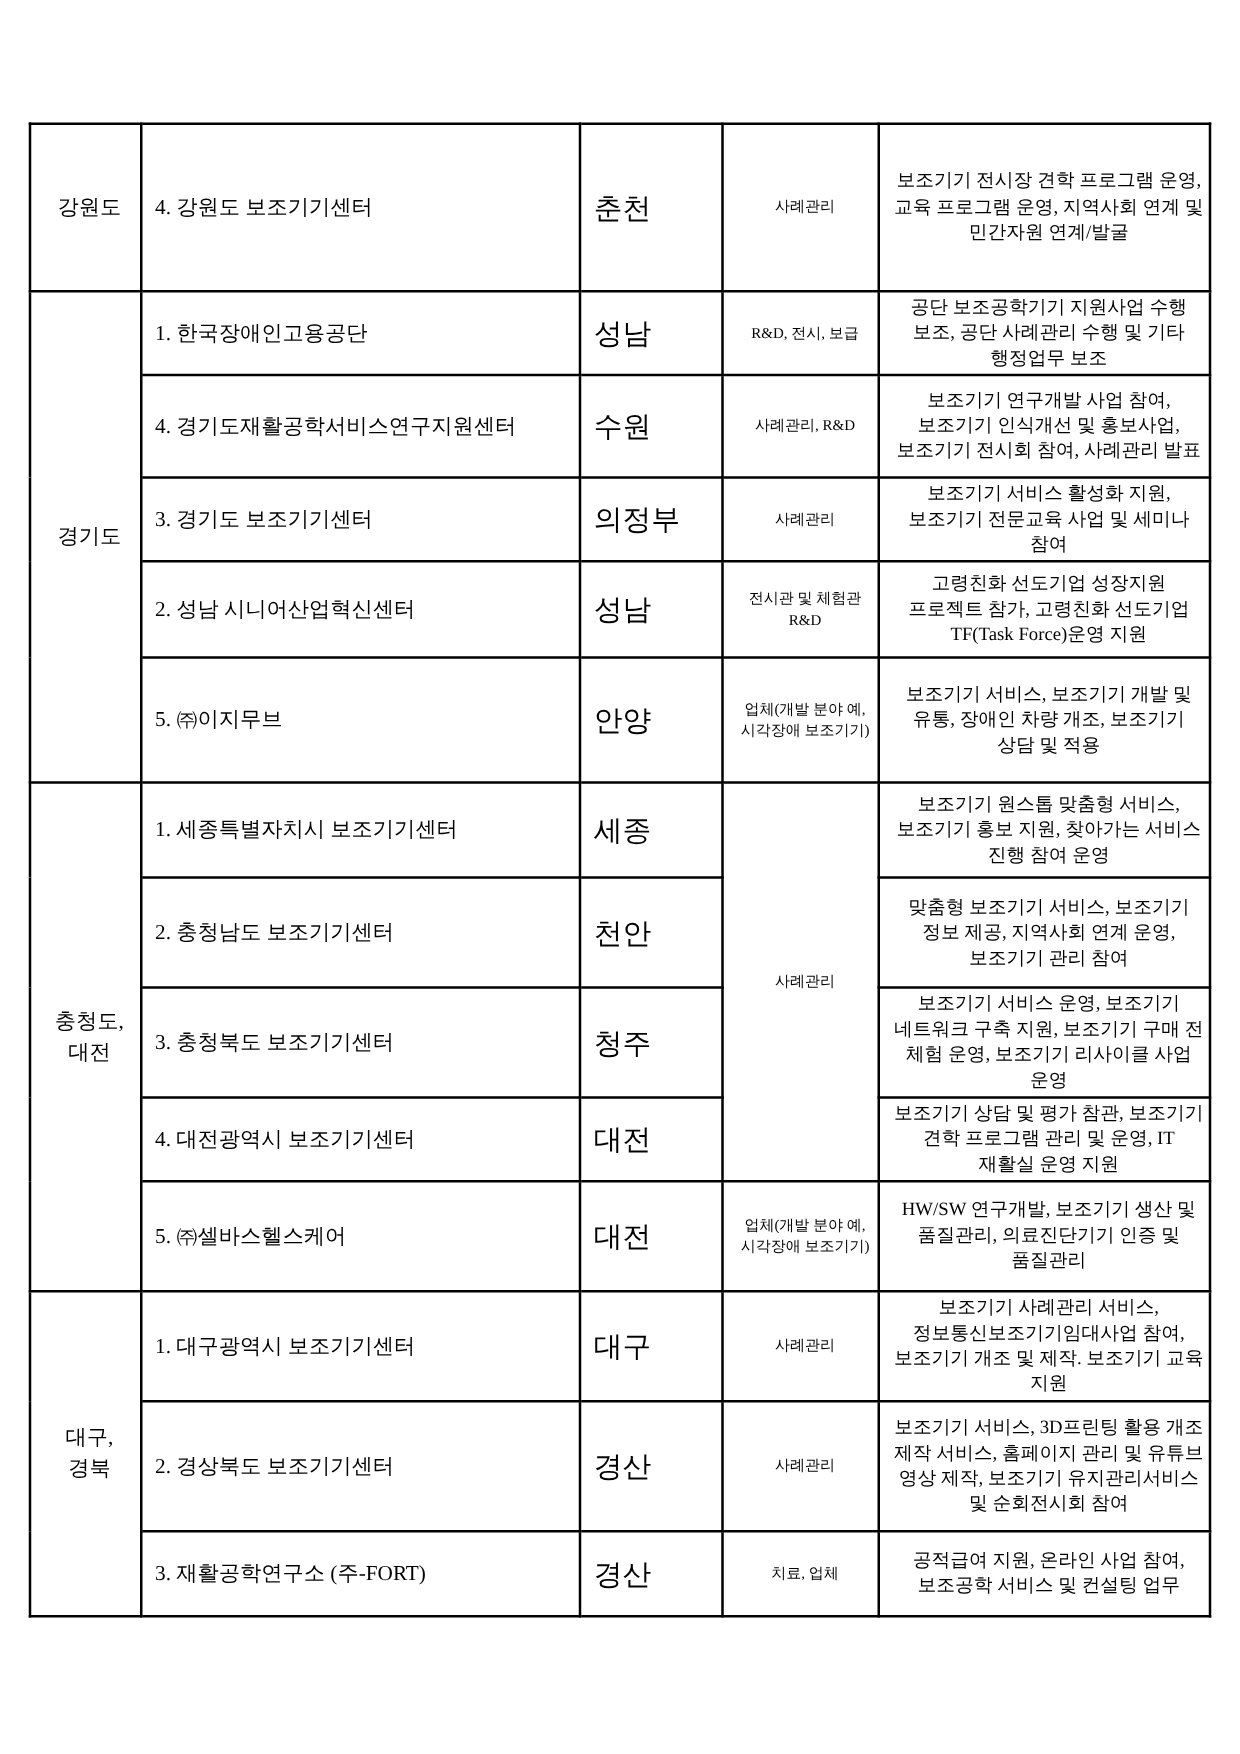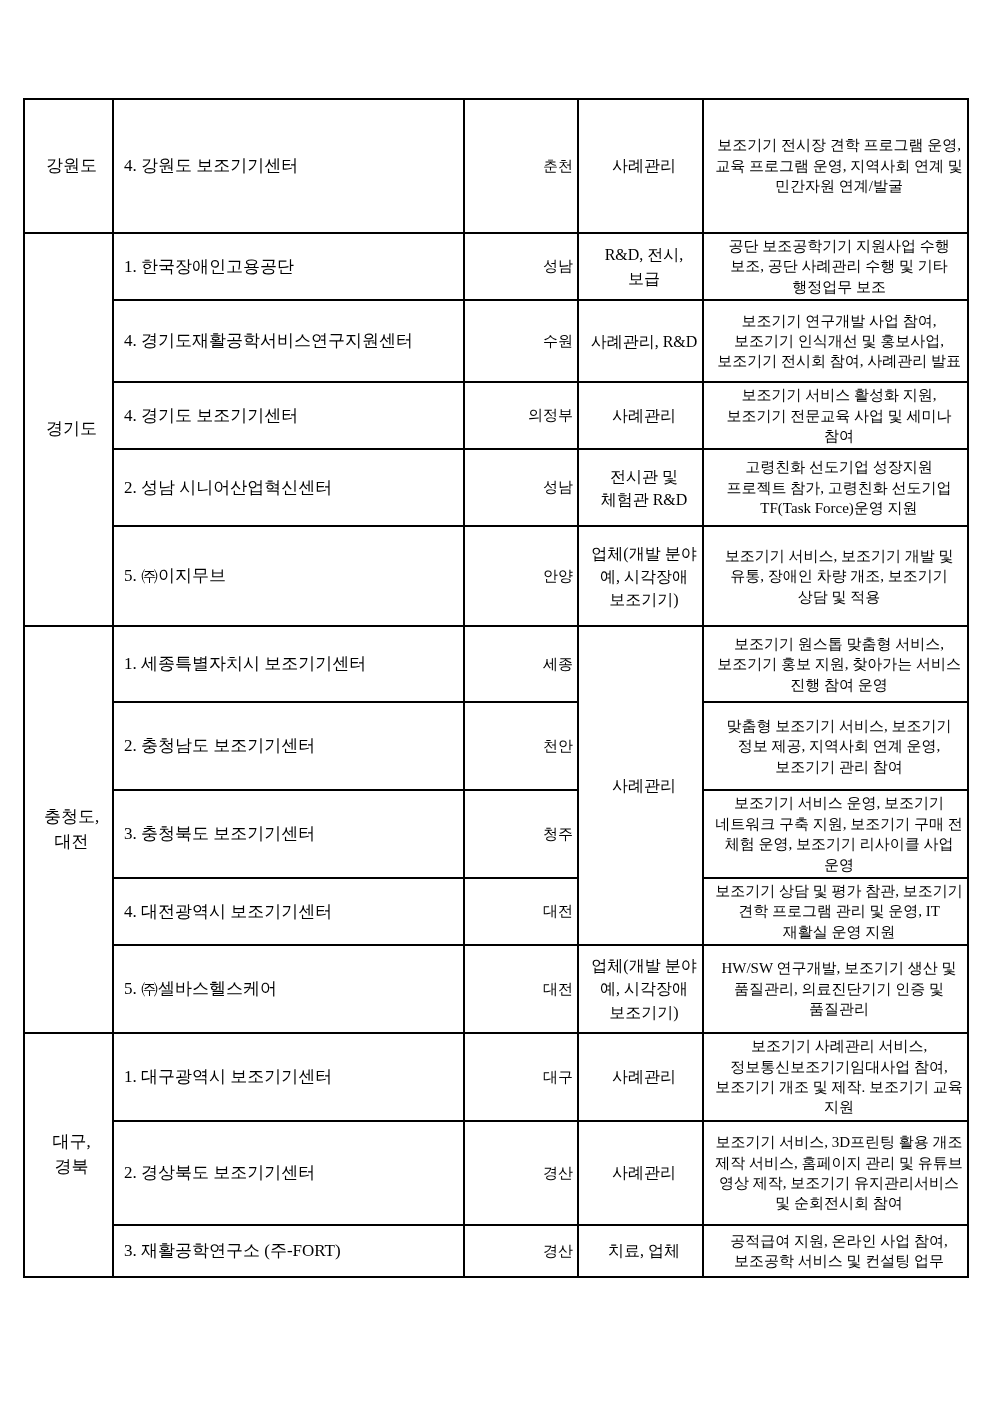--- a/index.html
+++ b/index.html
@@ -38,27 +38,27 @@
     padding: 2px 4px;
   }
   td.name-cell {
     text-align: left;
     font-size: 17px;
     line-height: 1.4;
     padding: 2px 4px 2px 5px;
     margin-left: 14px;
   }
   td.city-cell {
-    text-align: right;
-    font-size: 15px;
+    text-align: left;
+    font-size: 23px;
     padding: 2px 4px;
   }
   td.category-cell {
     text-align: center;
-    font-size: 16px;
+    font-size: 12px;
     line-height: 1.45;
     padding: 2px 3px;
   }
   td.desc-cell {
     text-align: center;
     font-size: 15px;
     line-height: 1.36;
     padding: 2px 3px;
   }
 </style>
@@ -91,21 +91,21 @@
         <td class="category-cell">R&amp;D, 전시, 보급</td>
         <td class="desc-cell">공단 보조공학기기 지원사업 수행 보조, 공단 사례관리 수행 및 기타 행정업무 보조</td>
       </tr>
       <tr style="height:82px">
         <td class="name-cell">4. 경기도재활공학서비스연구지원센터</td>
         <td class="city-cell">수원</td>
         <td class="category-cell">사례관리, R&amp;D</td>
         <td class="desc-cell">보조기기 연구개발 사업 참여, 보조기기 인식개선 및 홍보사업, 보조기기 전시회 참여, 사례관리 발표</td>
       </tr>
       <tr style="height:65px">
-        <td class="name-cell">4. 경기도 보조기기센터</td>
+        <td class="name-cell">3. 경기도 보조기기센터</td>
         <td class="city-cell">의정부</td>
         <td class="category-cell">사례관리</td>
         <td class="desc-cell">보조기기 서비스 활성화 지원, 보조기기 전문교육 사업 및 세미나 참여</td>
       </tr>
       <tr style="height:77px">
         <td class="name-cell">2. 성남 시니어산업혁신센터</td>
         <td class="city-cell">성남</td>
         <td class="category-cell">전시관 및 체험관 R&amp;D</td>
         <td class="desc-cell">고령친화 선도기업 성장지원 프로젝트 참가, 고령친화 선도기업 TF(Task Force)운영 지원</td>
       </tr>
@@ -151,21 +151,21 @@
         <td class="city-cell">대구</td>
         <td class="category-cell">사례관리</td>
         <td class="desc-cell">보조기기 사례관리 서비스, 정보통신보조기기임대사업 참여, 보조기기 개조 및 제작. 보조기기 교육 지원</td>
       </tr>
       <tr style="height:104px">
         <td class="name-cell">2. 경상북도 보조기기센터</td>
         <td class="city-cell">경산</td>
         <td class="category-cell">사례관리</td>
         <td class="desc-cell">보조기기 서비스, 3D프린팅 활용 개조 제작 서비스, 홈페이지 관리 및 유튜브 영상 제작, 보조기기 유지관리서비스 및 순회전시회 참여</td>
       </tr>
-      <tr style="height:52px">
+      <tr style="height:68px">
         <td class="name-cell">3. 재활공학연구소 (주-FORT)</td>
         <td class="city-cell">경산</td>
         <td class="category-cell">치료, 업체</td>
         <td class="desc-cell">공적급여 지원, 온라인 사업 참여, 보조공학 서비스 및 컨설팅 업무</td>
       </tr>
     </tbody>
   </table>
 </div>
 
 </body></html>

